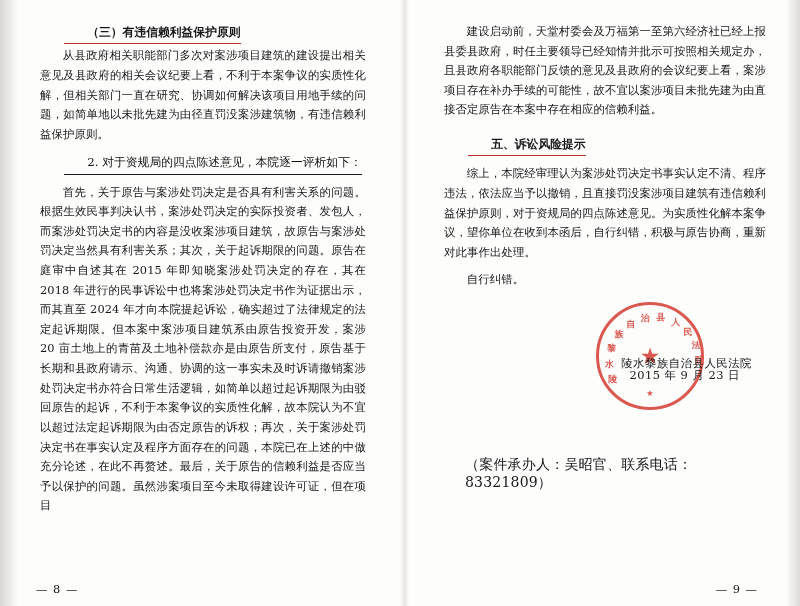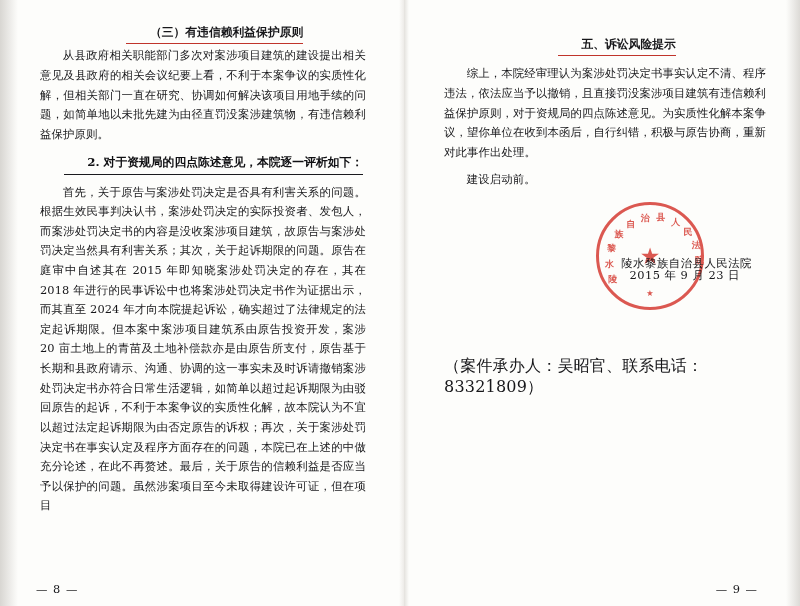--- a/index.html
+++ b/index.html
@@ -54,39 +54,38 @@
     margin: 0 0 2px 0;
     font-size: 11.4px;
     line-height: 1.72;
     color: #17171a;
     text-align: justify;
     text-justify: inter-ideograph;
     letter-spacing: 0.1px;
   }
   .indent { text-indent: 2em; }
   .heading {
-    font-weight: bold;
+    font-weight: normal;
     font-size: 11.8px;
     line-height: 1.72;
     margin: 0 0 2px 0;
     color: #101013;
   }
   .heading-underline {
     display: inline-block;
     border-bottom: 1.4px solid #1a1a1e;
     padding-bottom: 1px;
   }
   .heading-red {
     font-weight: bold;
     font-size: 11.8px;
     line-height: 1.72;
     margin: 0 0 2px 0;
     color: #17171a;
     text-indent: 2em;
-    text-align: center;
   }
   .heading-red .heading-underline {
     border-bottom: 1.4px solid #c0342b;
   }
   .h-indent { text-indent: 2em; }
   .spacer-sm { height: 6px; }
   .spacer-md { height: 12px; }
 
   
   .sig-block {
@@ -153,23 +152,24 @@
   .date-line {
     position: absolute;
     right: 26px;
     top: 60px;
     font-size: 11.4px;
     color: #17171a;
     letter-spacing: 0.5px;
   }
   .footnote {
     margin-top: 52px;
-    font-size: 16px;
+    font-size: 14px;
     color: #17171a;
     letter-spacing: 0.2px;
+    margin-left: 21px;
   }
   .folio {
     position: absolute;
     bottom: 10px;
     font-size: 11.4px;
     color: #17171a;
     letter-spacing: 1px;
   }
   .folio-left { left: 36px; }
   .folio-right { right: 42px; }
@@ -199,34 +199,35 @@
 
     <div class="spacer-sm"></div>
 
     <p class="indent">首先，关于原告与案涉处罚决定是否具有利害关系的问题。根据生效民事判决认书，案涉处罚决定的实际投资者、发包人，而案涉处罚决定书的内容是没收案涉项目建筑，故原告与案涉处罚决定当然具有利害关系；其次，关于起诉期限的问题。原告在庭审中自述其在 2015 年即知晓案涉处罚决定的存在，其在 2018 年进行的民事诉讼中也将案涉处罚决定书作为证据出示，而其直至 2024 年才向本院提起诉讼，确实超过了法律规定的法定起诉期限。但本案中案涉项目建筑系由原告投资开发，案涉 20 亩土地上的青苗及土地补偿款亦是由原告所支付，原告基于长期和县政府请示、沟通、协调的这一事实未及时诉请撤销案涉处罚决定书亦符合日常生活逻辑，如简单以超过起诉期限为由驳回原告的起诉，不利于本案争议的实质性化解，故本院认为不宜以超过法定起诉期限为由否定原告的诉权；再次，关于案涉处罚决定书在事实认定及程序方面存在的问题，本院已在上述的中做充分论述，在此不再赘述。最后，关于原告的信赖利益是否应当予以保护的问题。虽然涉案项目至今未取得建设许可证，但在项目</p>
 
     <div class="folio folio-left">— 8 —</div>
   </div>
 
   <div class="col col-right">
 
+    <p class="indent">建设启动前，天堂村委会及万福第一至第六经济社已经上报县委县政府，时任主要领导已经知情并批示可按照相关规定办，且县政府各职能部门反馈的意见及县政府的会议纪要上看，案涉项目存在补办手续的可能性，故不宜以案涉项目未批先建为由直接否定原告在本案中存在相应的信赖利益。</p>
 
     <div class="spacer-md"></div>
 
     <div class="heading-red">
       <span class="heading-underline">五、诉讼风险提示</span>
     </div>
 
     <div class="spacer-sm"></div>
 
     <p class="indent">综上，本院经审理认为案涉处罚决定书事实认定不清、程序违法，依法应当予以撤销，且直接罚没案涉项目建筑有违信赖利益保护原则，对于资规局的四点陈述意见。为实质性化解本案争议，望你单位在收到本函后，自行纠错，积极与原告协商，重新对此事作出处理。</p>
 
     <div class="spacer-sm"></div>
 
-    <p class="indent">建设启动前。</p>
+    <p class="indent">自行纠错。</p>
 
     <div class="sig-block">
       <div class="seal">
         <div class="seal-text">
           <span style="transform: rotate(-112deg) translate(0,-45px) rotate(112deg);">陵</span>
           <span style="transform: rotate(-92deg) translate(0,-45px) rotate(92deg);">水</span>
           <span style="transform: rotate(-72deg) translate(0,-45px) rotate(72deg);">黎</span>
           <span style="transform: rotate(-52deg) translate(0,-45px) rotate(52deg);">族</span>
           <span style="transform: rotate(-32deg) translate(0,-45px) rotate(32deg);">自</span>
           <span style="transform: rotate(-12deg) translate(0,-45px) rotate(12deg);">治</span>

